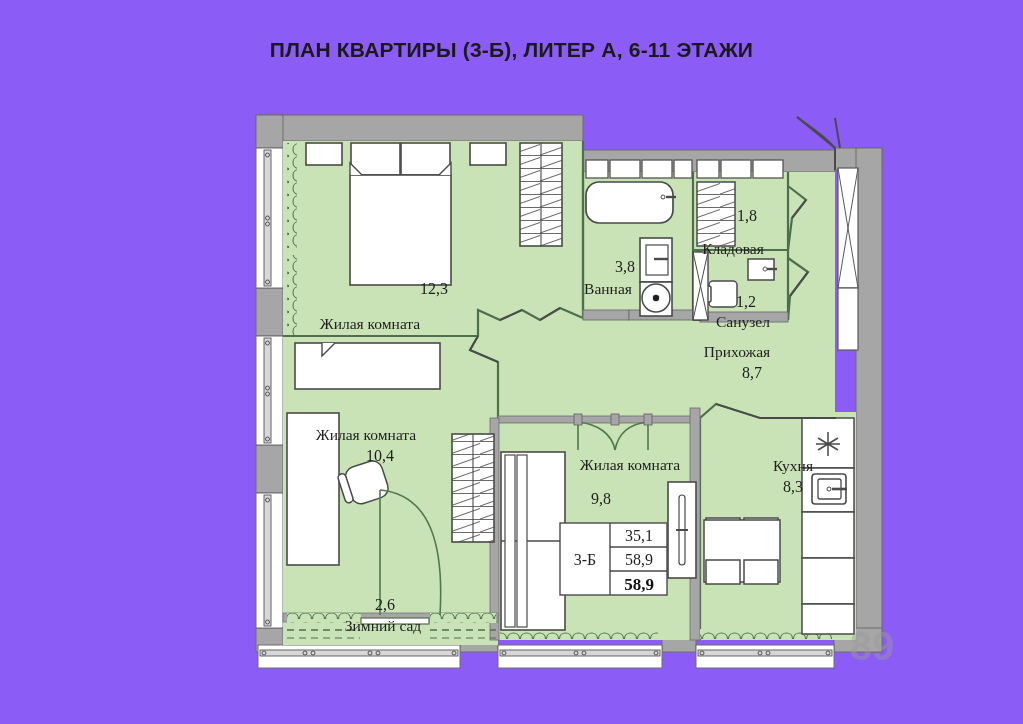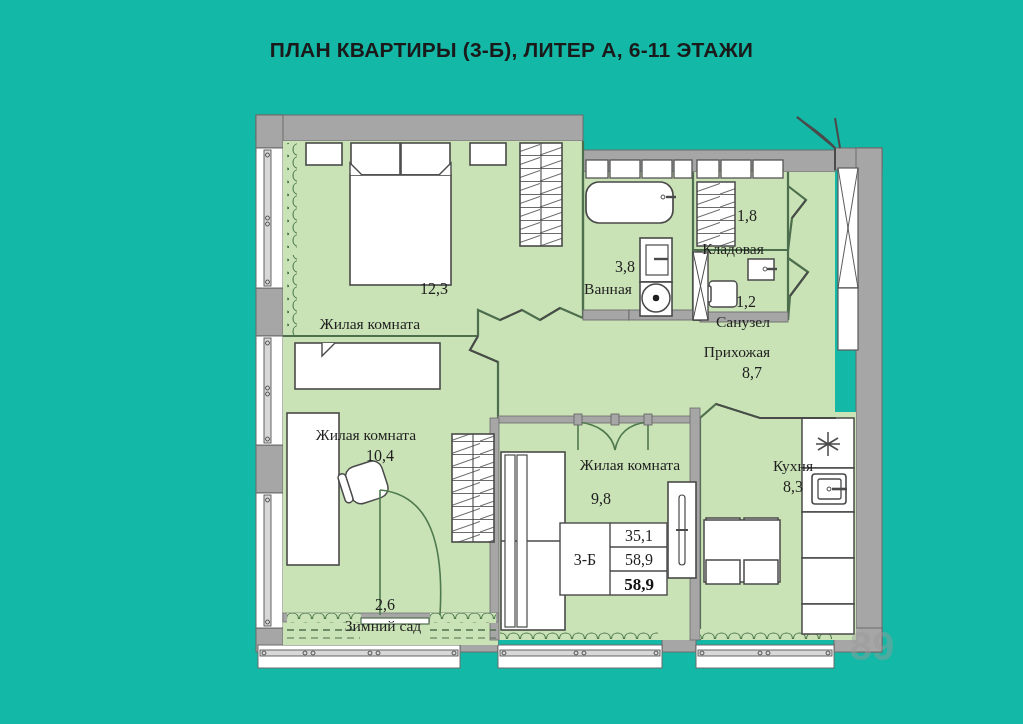--- a/index.html
+++ b/index.html
@@ -5,21 +5,21 @@
   html, body {
     margin: 0; padding: 0;
     background: #ffffff;
     width: 1023px; height: 724px;
     overflow: hidden;
     font-family: "Liberation Sans", sans-serif;
   }
   #page {
     position: relative;
     width: 1023px; height: 724px;
-    background: #14b8a6;
+    background: #8b5cf6;
   }
   #title {
     position: absolute;
     left: 0; top: 38px;
     width: 1023px;
     text-align: center;
     font-family: "Liberation Sans", sans-serif;
     font-weight: bold;
     font-size: 21px;
     letter-spacing: 0.2px;

